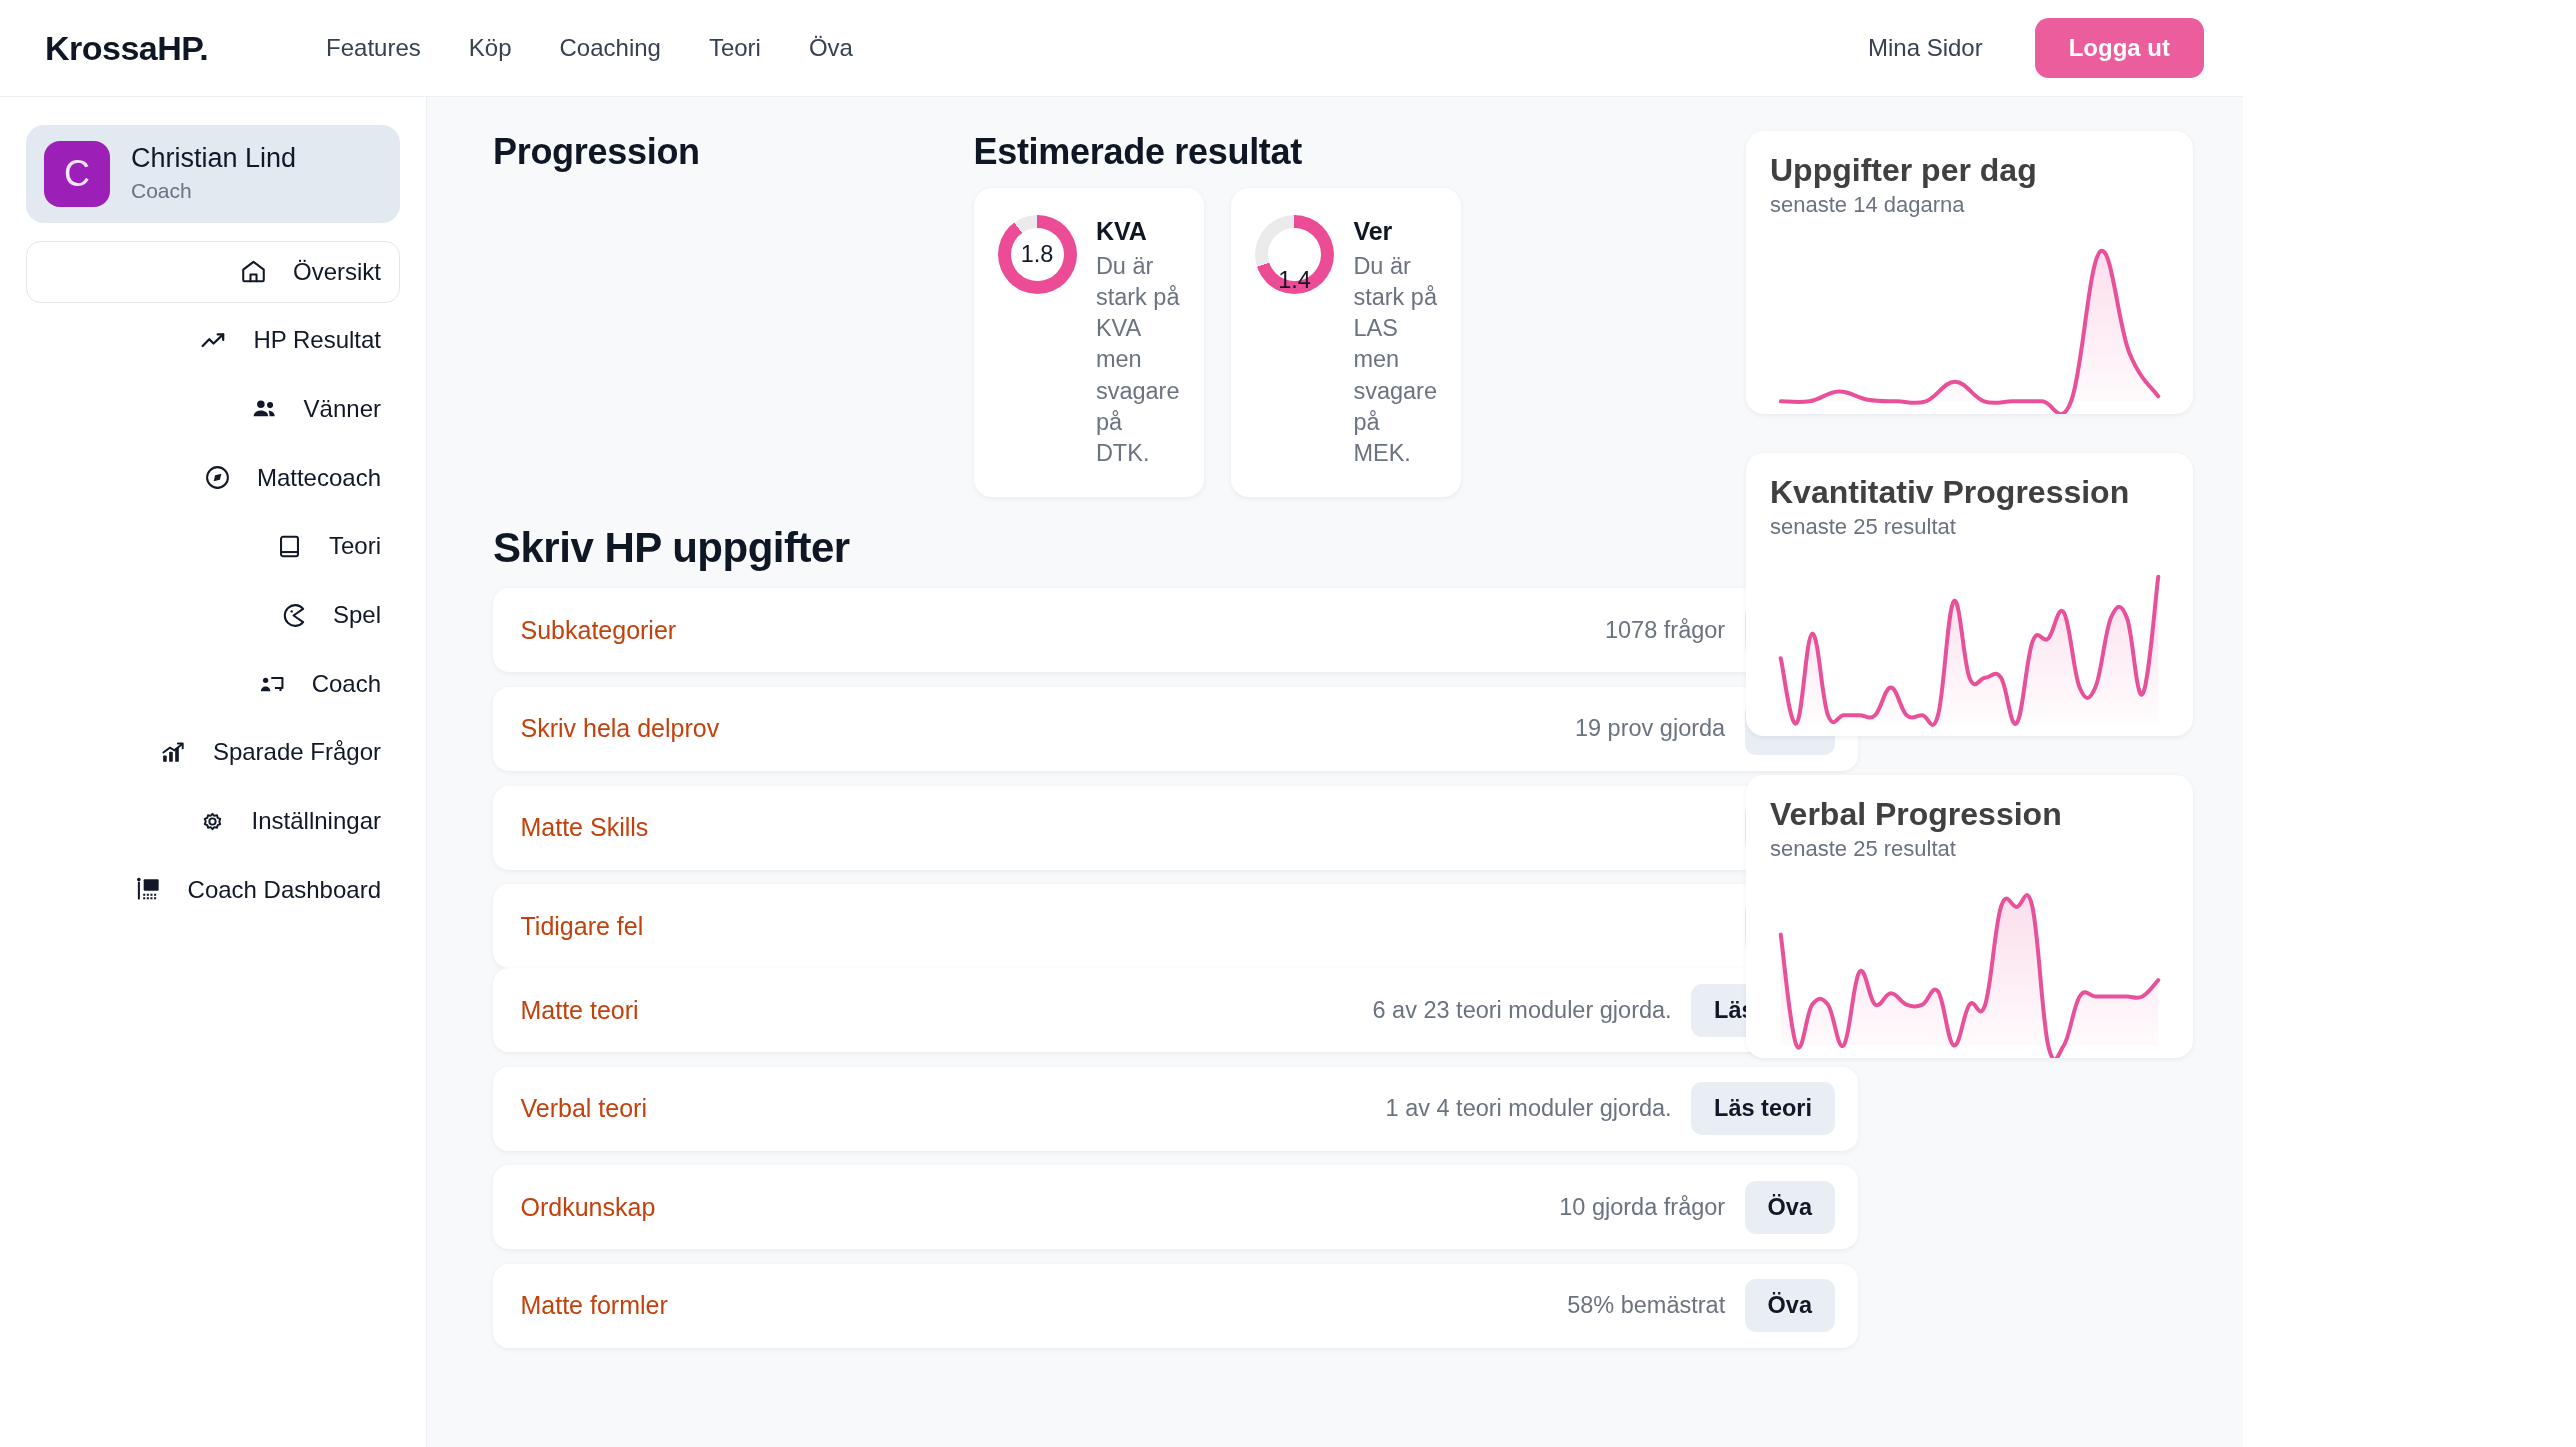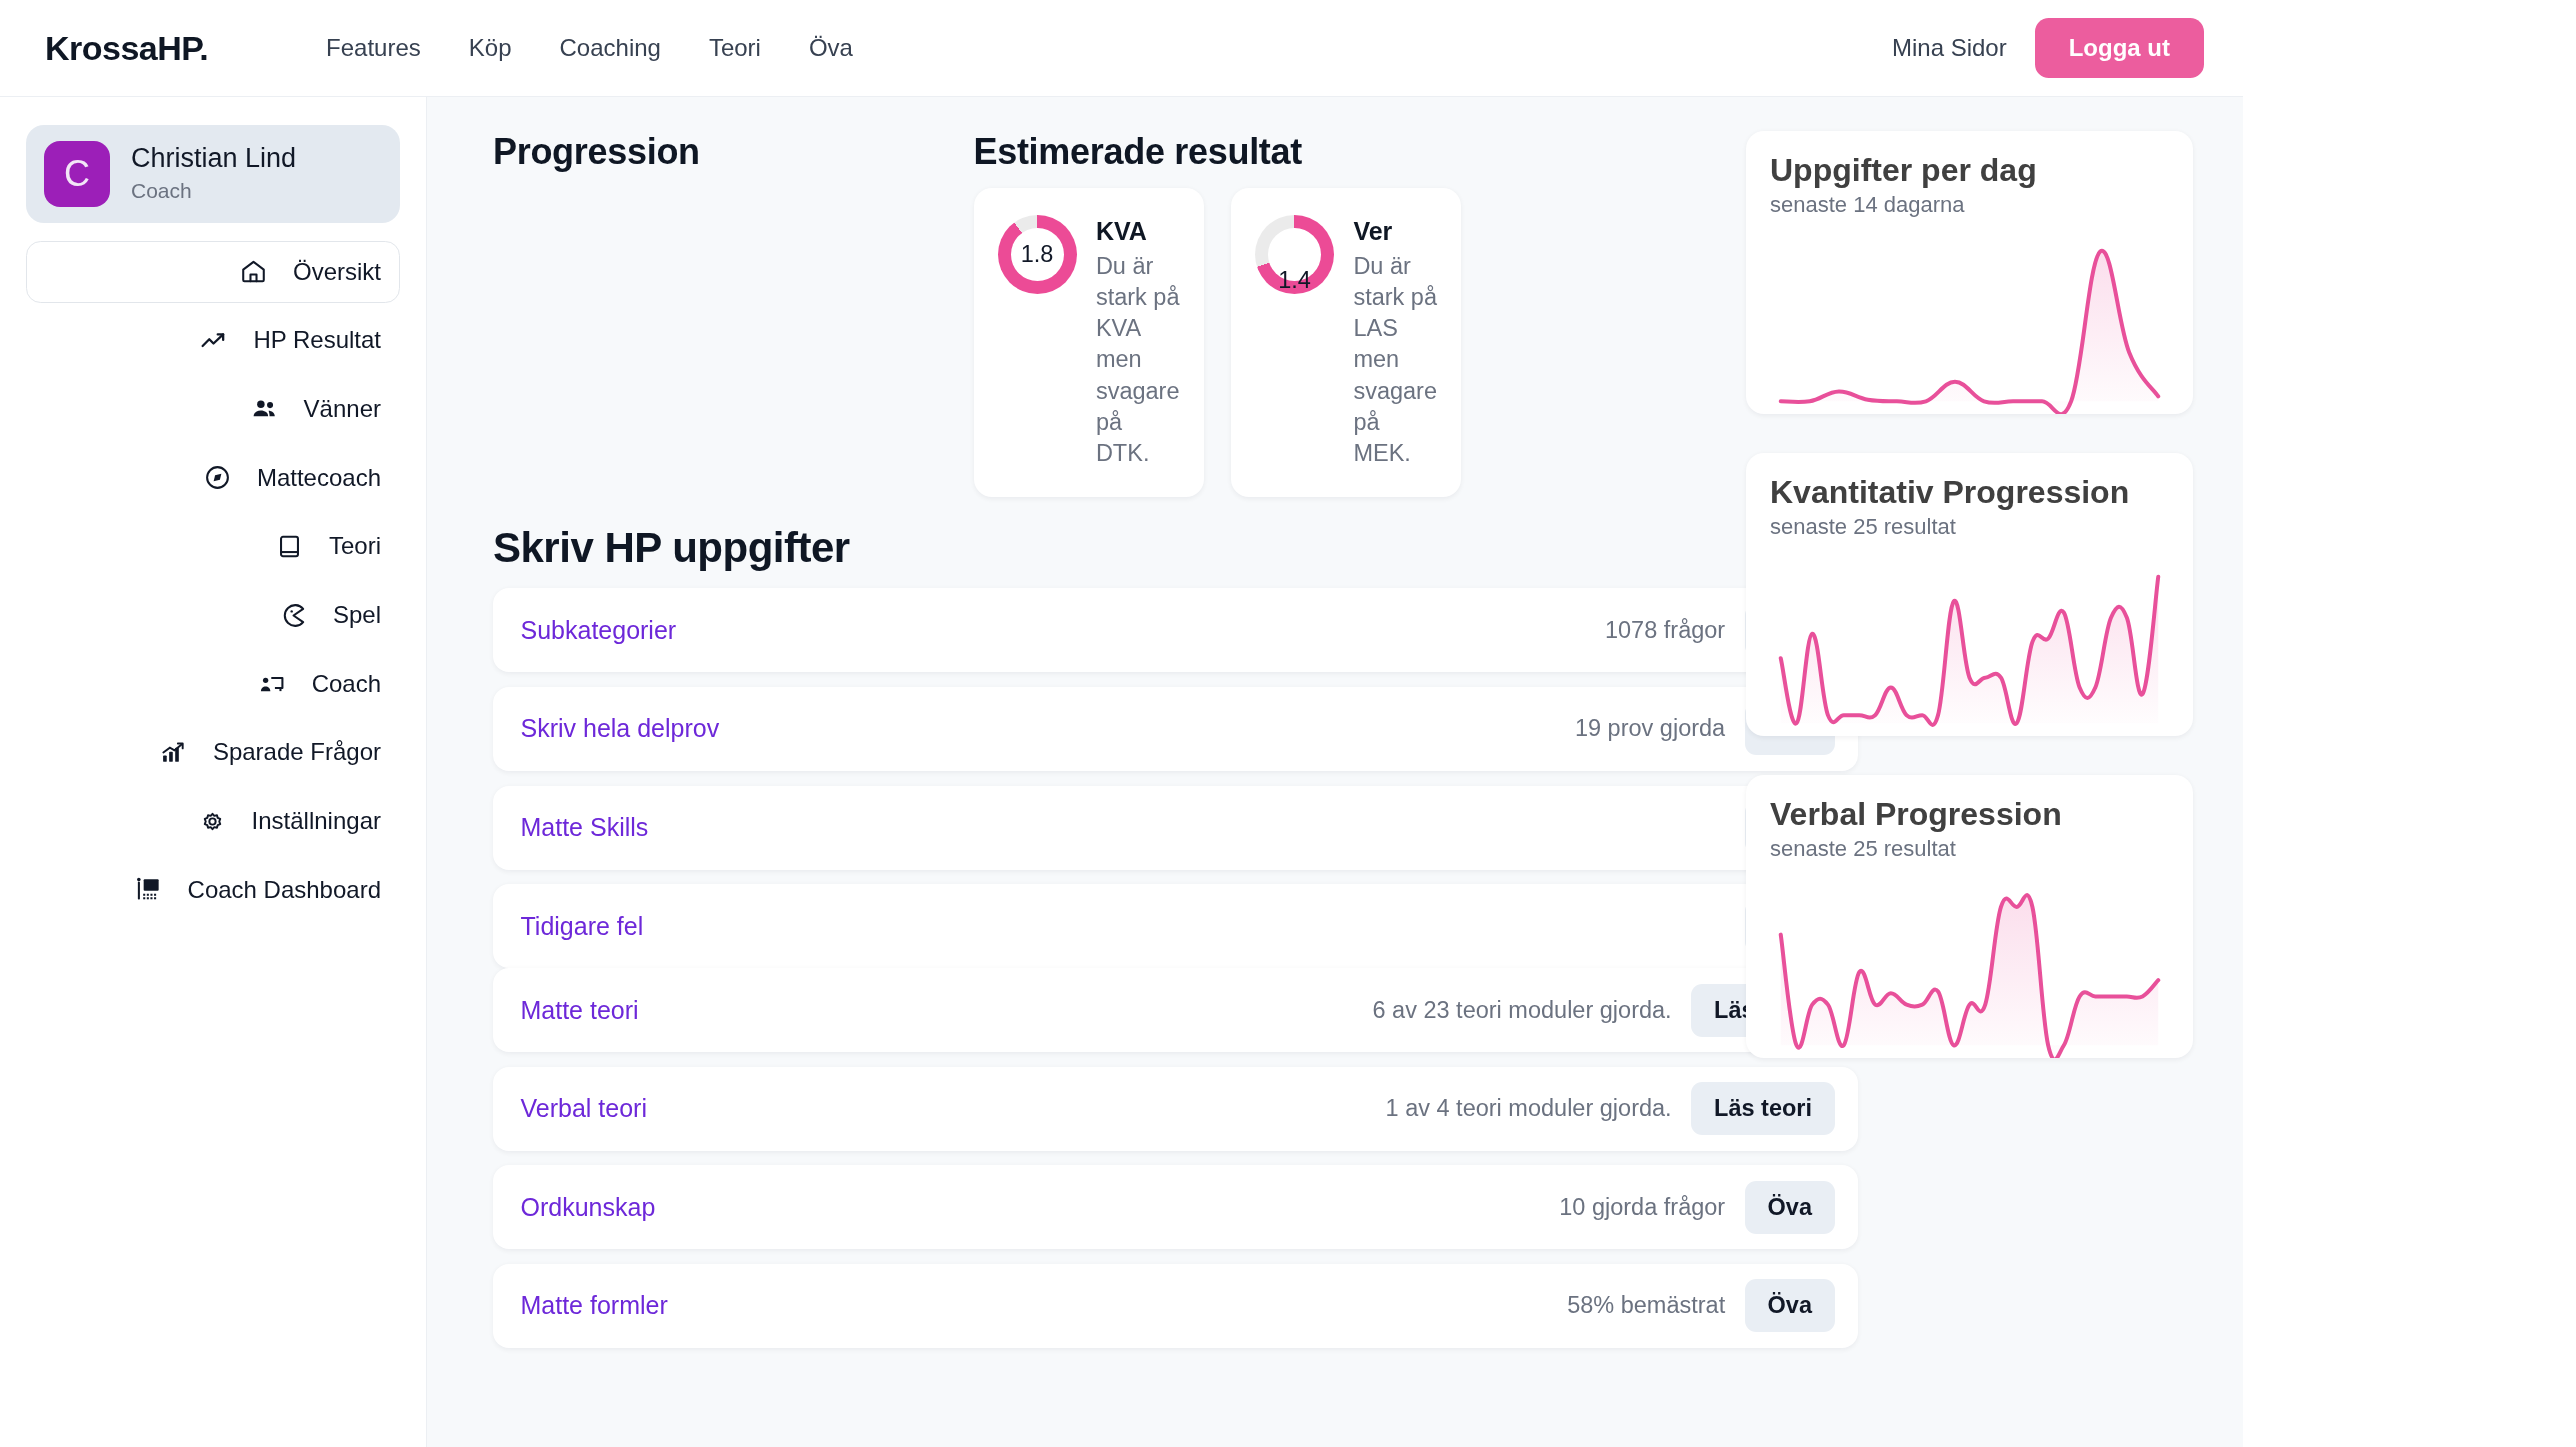--- a/index.html
+++ b/index.html
@@ -24,21 +24,21 @@
     font-size: 34px; font-weight: 700; color: #0F1724;
     letter-spacing: -0.5px; margin-right: 94px; white-space: nowrap;
   }
   .nav { display: flex; align-items: center; gap: 0; }
   .nav-link {
     font-size: 24px; color: #374151; padding: 8px 24px;
     white-space: nowrap; cursor: pointer;
   }
   .spacer { flex: 1 1 auto; }
   .mina {
-    font-size: 24px; color: #374151; margin-right: 28px;
+    font-size: 24px; color: #374151; margin-right: 52px;
     white-space: nowrap; cursor: pointer;
   }
   .logout {
     background: #EC5D9E; color: #ffffff;
     font-size: 24px; font-weight: 700;
     border: none; border-radius: 13.8px;
     padding: 16px 34px; cursor: pointer; white-space: nowrap;
   }
 
   
@@ -128,21 +128,21 @@
     font-size: 42px; font-weight: 700; color: #0F1724;
     letter-spacing: -0.5px; margin: 27.5px 0 16px 0;
   }
   .rows { display: flex; flex-direction: column; gap: 14.6px; width: 1365px; }
   .row {
     background: #ffffff; border-radius: 16px;
     box-shadow: 0 1.6px 4.9px rgba(16,24,40,.055);
     height: 84px; display: flex; align-items: center;
     padding: 0 23px 0 27.5px;
   }
-  .row-label { font-size: 25px; color: #6d28d9; }
+  .row-label { font-size: 25px; color: #c2410c; }
   .row-fill { flex: 1 1 auto; }
   .row-meta { font-size: 23.5px; color: #6B7280; margin-right: 19.4px; white-space: nowrap; }
   .row-btn {
     background: #E9EEF4; color: #111827;
     border: none; border-radius: 11.3px;
     font-size: 23.5px; font-weight: 700;
     padding: 13px 23px; cursor: pointer; white-space: nowrap;
     font-family: "Liberation Sans", sans-serif;
   }
 

